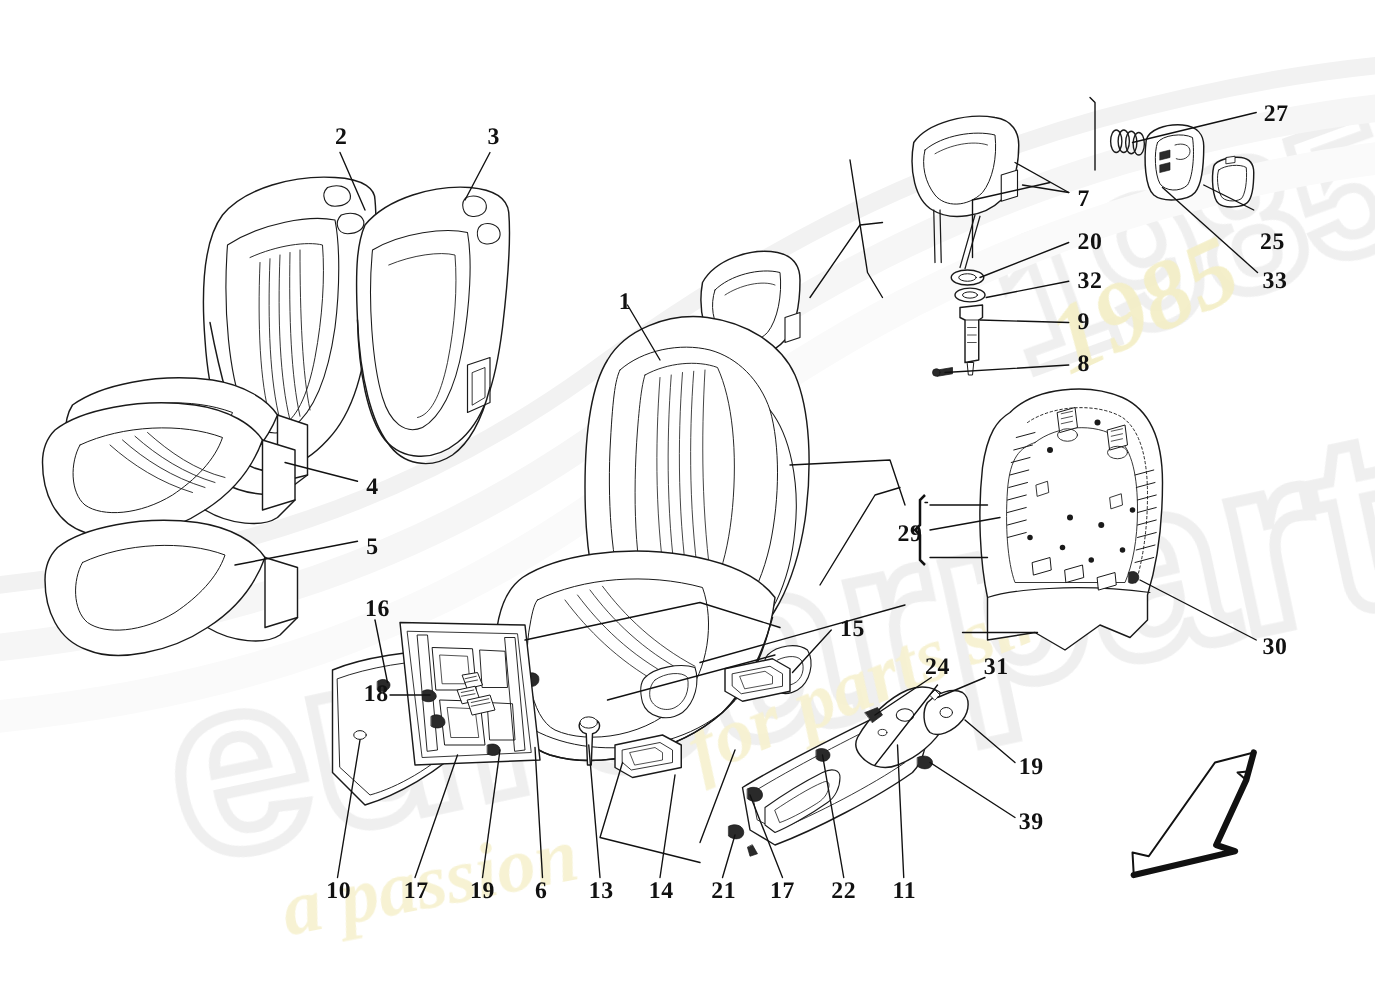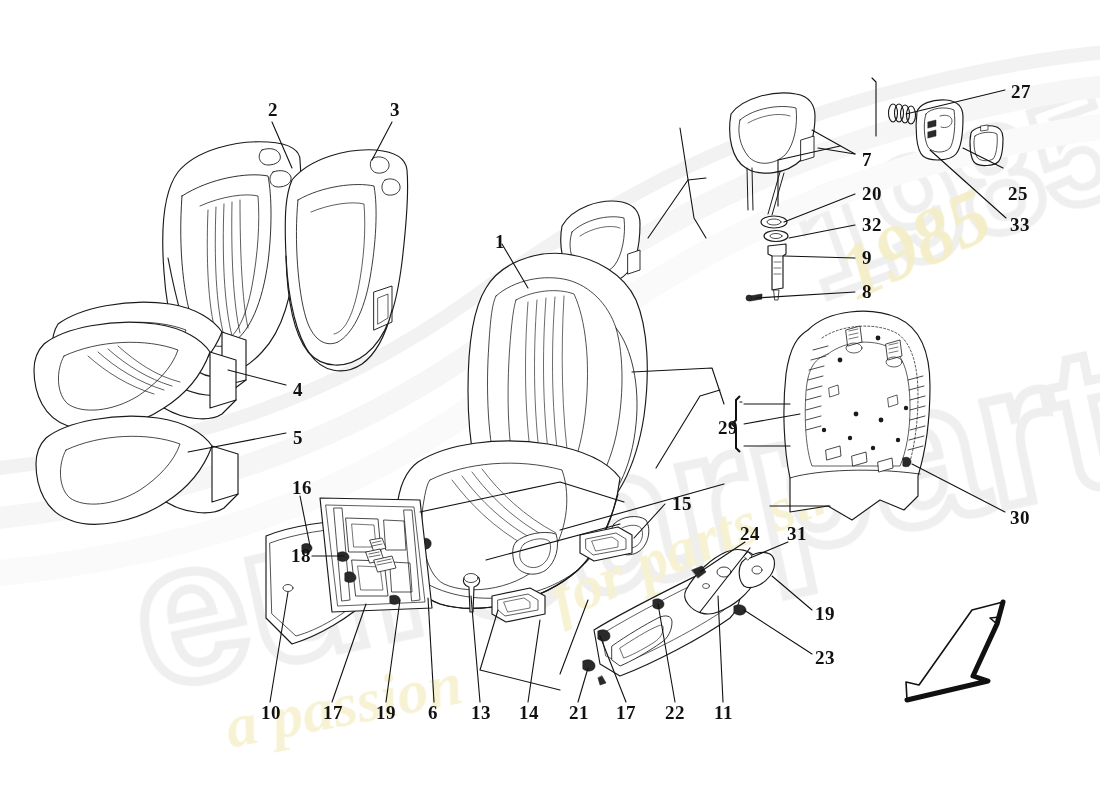--- a/index.html
+++ b/index.html
@@ -507,21 +507,21 @@
   <div class="num" style="left:862px;top:248px">9</div>
   <div class="num" style="left:862px;top:282px">8</div>
   <div class="num" style="left:718px;top:418px">29</div>
   <div class="num" style="left:1010px;top:508px">30</div>
   <div class="num" style="left:292px;top:478px">16</div>
   <div class="num" style="left:291px;top:546px">18</div>
   <div class="num" style="left:672px;top:494px">15</div>
   <div class="num" style="left:740px;top:524px">24</div>
   <div class="num" style="left:787px;top:524px">31</div>
   <div class="num" style="left:815px;top:604px">19</div>
-  <div class="num" style="left:815px;top:648px">23</div>
+  <div class="num" style="left:815px;top:648px">39</div>
   <div class="num" style="left:261px;top:703px">10</div>
   <div class="num" style="left:323px;top:703px">17</div>
   <div class="num" style="left:376px;top:703px">19</div>
   <div class="num" style="left:428px;top:703px">6</div>
   <div class="num" style="left:471px;top:703px">13</div>
   <div class="num" style="left:519px;top:703px">14</div>
   <div class="num" style="left:569px;top:703px">21</div>
   <div class="num" style="left:616px;top:703px">17</div>
   <div class="num" style="left:665px;top:703px">22</div>
   <div class="num" style="left:714px;top:703px">11</div>

